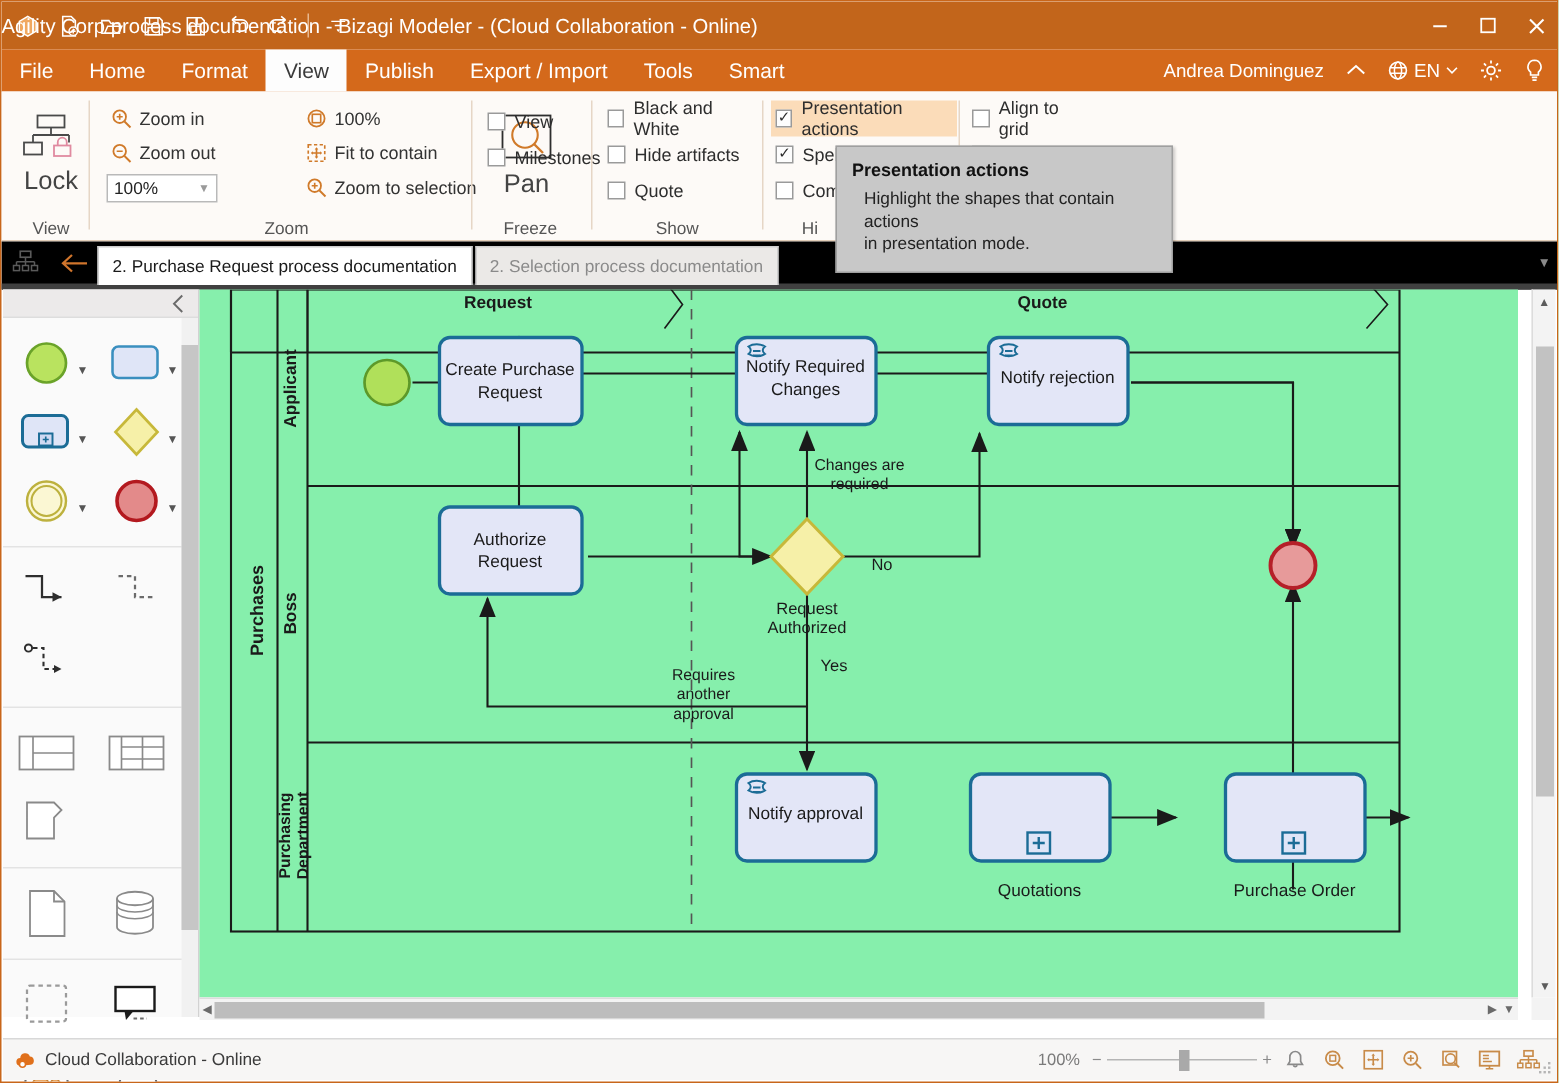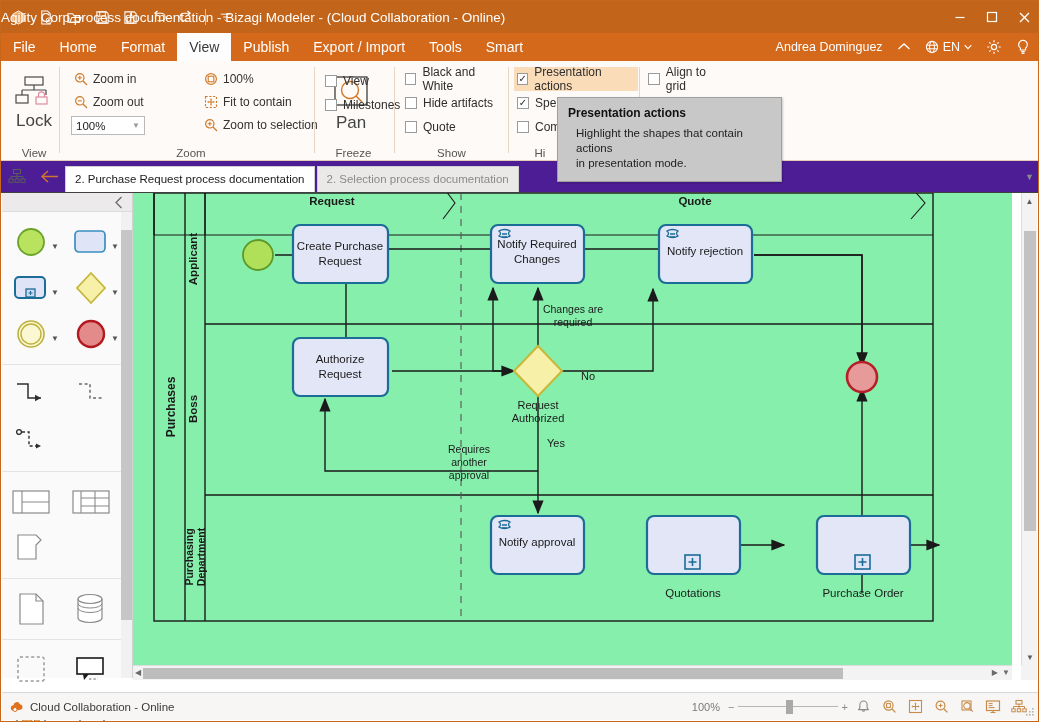--- a/index.html
+++ b/index.html
@@ -50,21 +50,21 @@
   .cbrow.hl { background:#fbdcb9; }
   .cb { width:12px; height:12px; border:1px solid #9a9a9a; background:#fff; margin-right:6px; display:flex; align-items:center; justify-content:center; font-size:10px; color:#2b2b2b; line-height:1; }
   .cb.on { background:#fdfdfd; }
 
   
   .tooltip { position:absolute; left:556px; top:96px; width:225px; background:#c8c8c8; border:1px solid #9f9f9f; padding:8px 10px 10px 10px; z-index:50; box-shadow:1px 1px 2px rgba(0,0,0,.2); }
   .tooltip .tt-title { font-size:12px; font-weight:bold; color:#111; margin-bottom:6px; }
   .tooltip .tt-body { font-size:11.5px; color:#222; line-height:15px; padding-left:8px; }
 
   
-  .tabstrip { position:absolute; left:0; top:160px; width:1039px; height:32px; background:#4c1d95; border-bottom:1px solid #404040; display:flex; align-items:center; }
+  .tabstrip { position:absolute; left:0; top:160px; width:1039px; height:32px; background:#000000; border-bottom:4px solid #404040; display:flex; align-items:center; }
   .tab-ico { width:32px; height:32px; display:flex; align-items:center; justify-content:center; }
   .tab-back { width:32px; height:32px; display:flex; align-items:center; justify-content:center; color:#d0752c; font-size:17px; }
   .tab { height:26px; margin-top:4px; padding:0 9px; display:flex; align-items:center; font-size:11.5px; border:1px solid #cfcfcf; border-bottom:none; background:#ebe9e7; color:#8a8a8a; margin-right:2px; }
   .tab.active { background:#ffffff; color:#1a1a1a; }
   .tab-overflow { position:absolute; right:6px; color:#8a8a8a; font-size:9px; }
 
   
   .palette { position:absolute; left:1px; top:192px; width:131px; height:485px; background:#fafafa; border-right:1px solid #d2d2d2; }
   .pal-head { height:19px; background:#eceaea; border-bottom:1px solid #ddd; display:flex; align-items:center; justify-content:flex-end; padding-right:8px; color:#6b6b6b; font-size:12px; }
   .pal-body { position:absolute; left:0; top:19px; width:120px; height:466px; }

